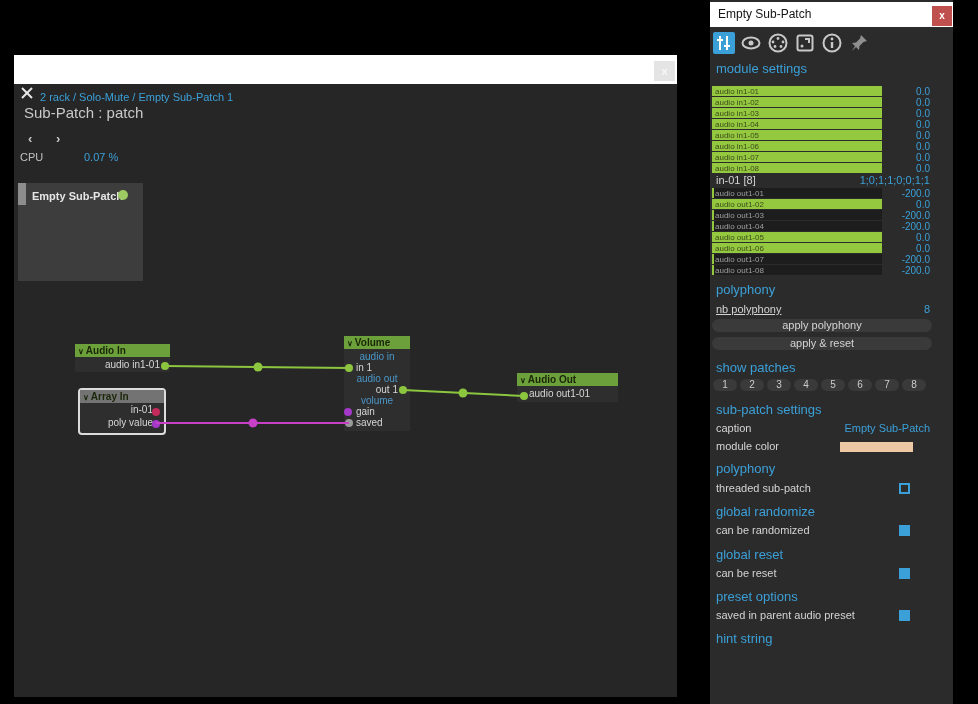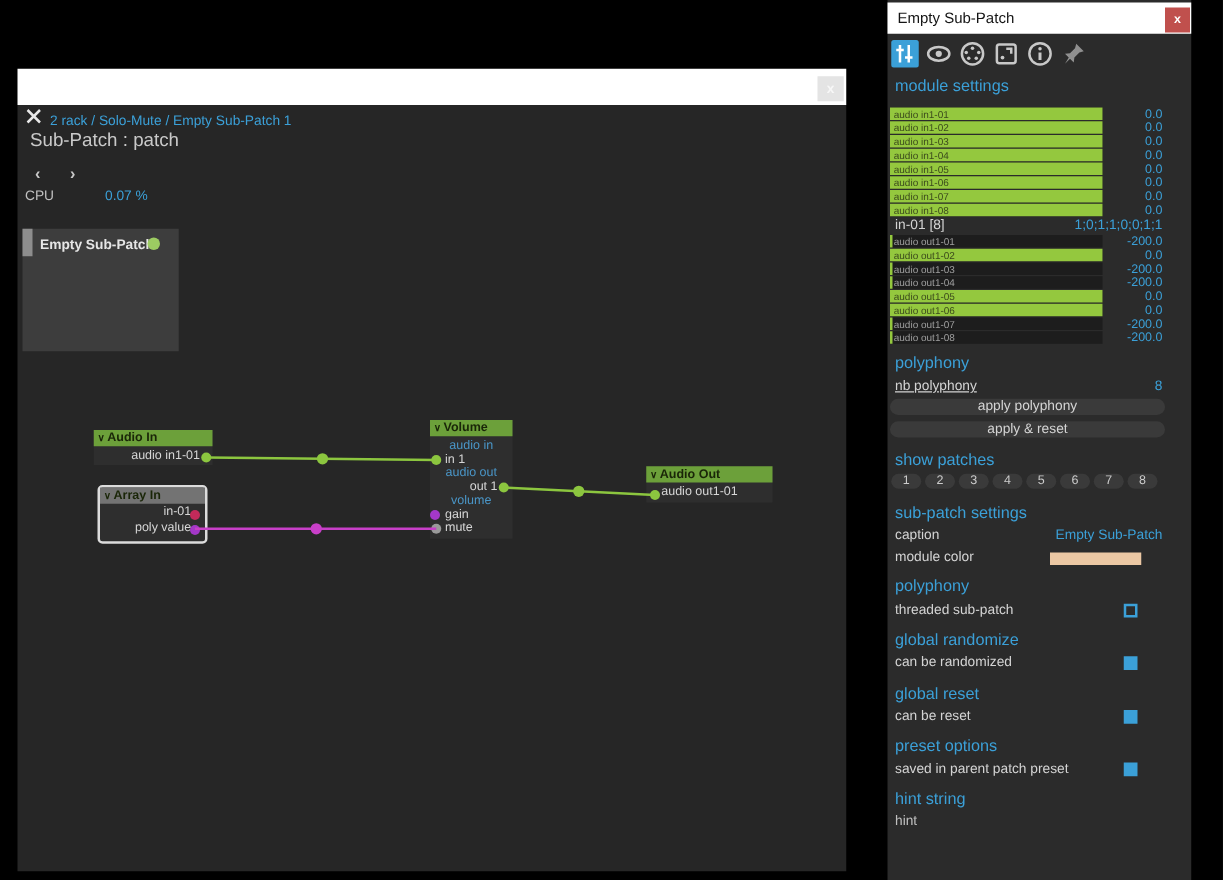--- a/index.html
+++ b/index.html
@@ -131,21 +131,21 @@
 
   <div class="node" id="node-volume">
     <div class="hdr hdr-green"><span class="chev">∨</span><span>Volume</span></div>
     <div class="body">
       <div class="nrow sec">audio in</div>
       <div class="nrow r-left">in 1</div>
       <div class="nrow sec">audio out</div>
       <div class="nrow r-right">out 1</div>
       <div class="nrow sec">volume</div>
       <div class="nrow r-left">gain</div>
-      <div class="nrow r-left">mute</div>
+      <div class="nrow r-left">saved</div>
     </div>
     <div class="port p-green" style="left:1px;top:28px;"></div>
     <div class="port p-green" style="left:55px;top:50px;"></div>
     <div class="port p-purple" style="left:0px;top:72px;"></div>
     <div class="port p-gray" style="left:1px;top:83px;"></div>
   </div>
 
   <div class="node" id="node-audio-out">
     <div class="hdr hdr-green"><span class="chev">∨</span><span>Audio Out</span></div>
     <div class="nrow">audio out1-01</div>
@@ -379,22 +379,19 @@
     </div>
 
     <div class="phead" style="top:547px;">global reset</div>
     <div class="prow" style="top:567px;">
       <span>can be reset</span>
       <span class="cb true"></span>
     </div>
 
     <div class="phead" style="top:589px;">preset options</div>
     <div class="prow" style="top:609px;">
-      <span>saved in parent patch preset</span>
+      <span>saved in parent audio preset</span>
       <span class="cb true"></span>
     </div>
 
     <div class="phead" style="top:631px;">hint string</div>
-    <div class="prow" style="top:651px;color:#c0c0c0;">
-      <span>hint</span>
-    </div>
   </div>
 </div>
 
 </body></html>

